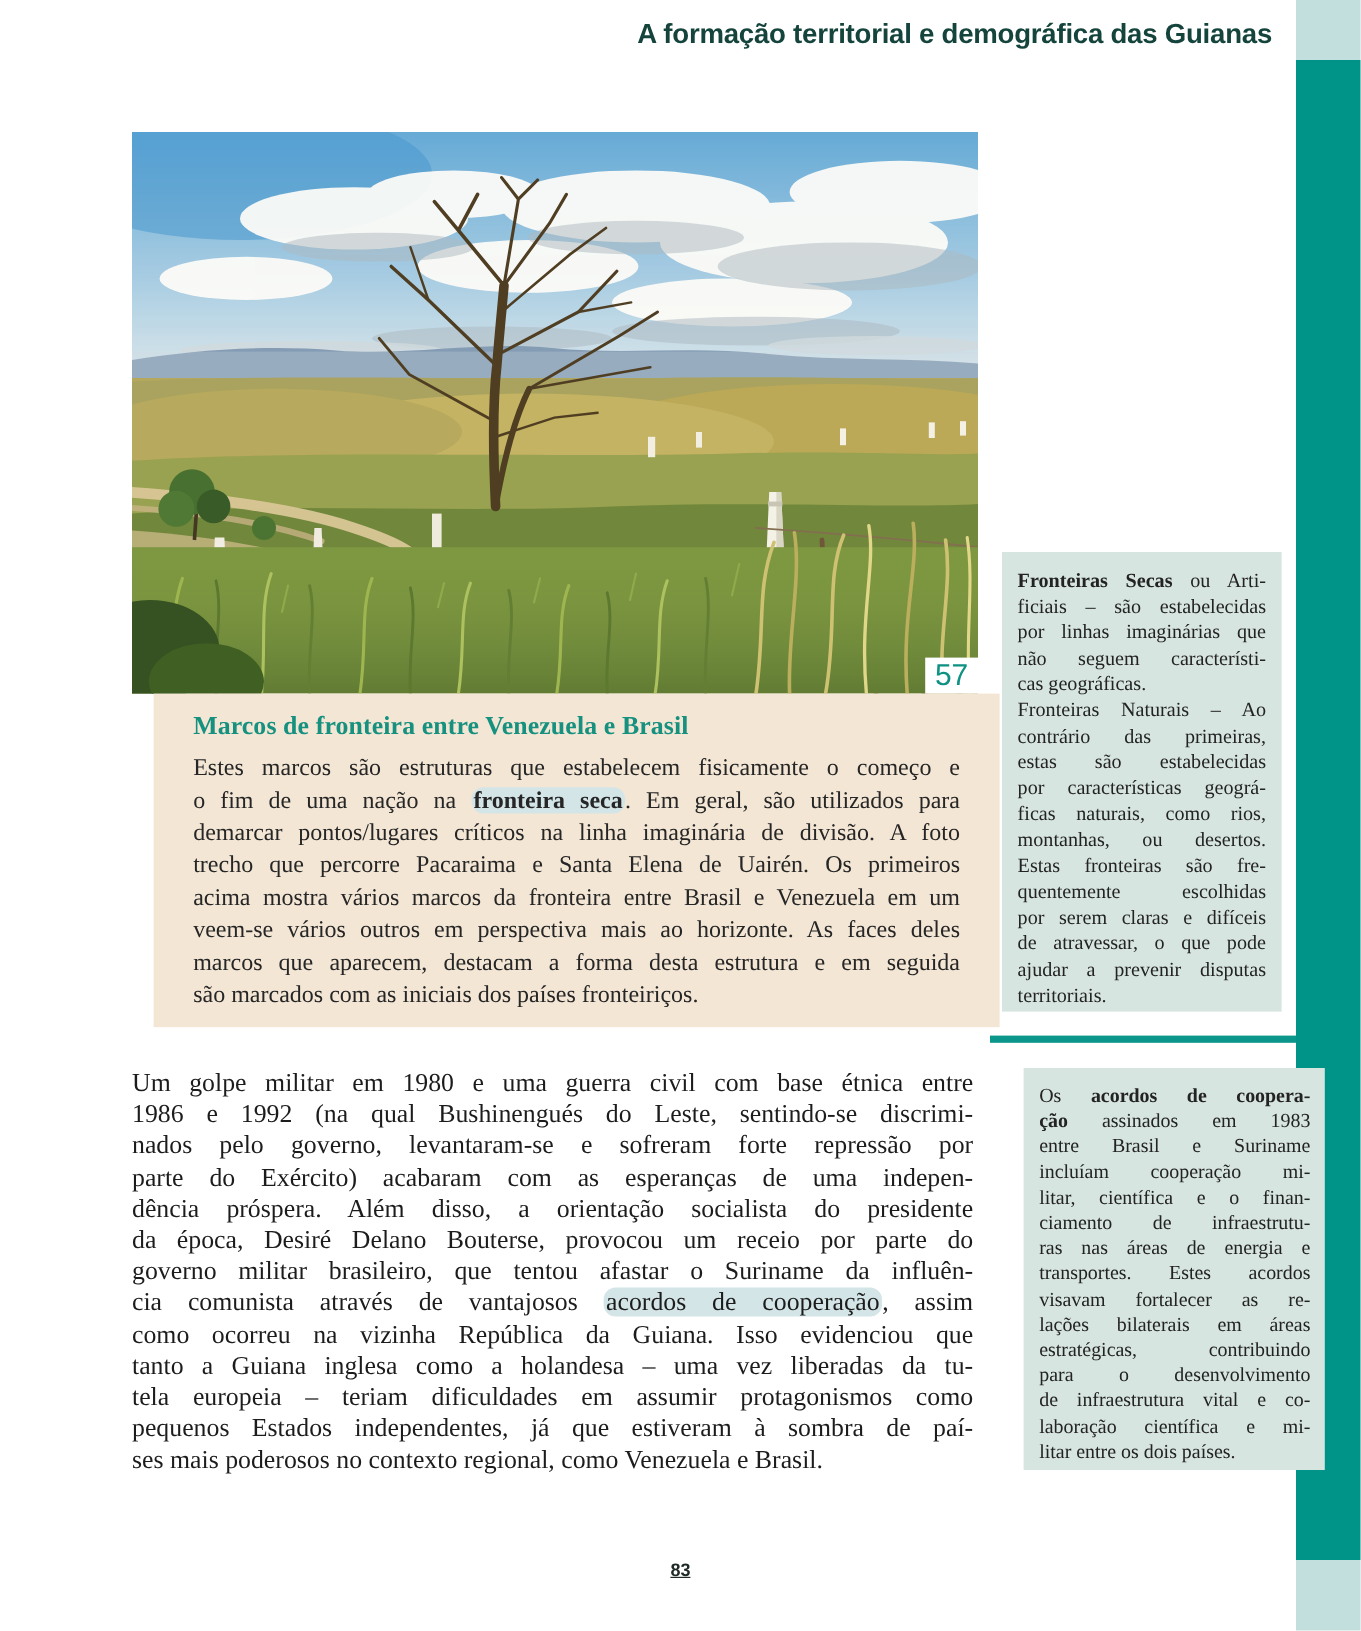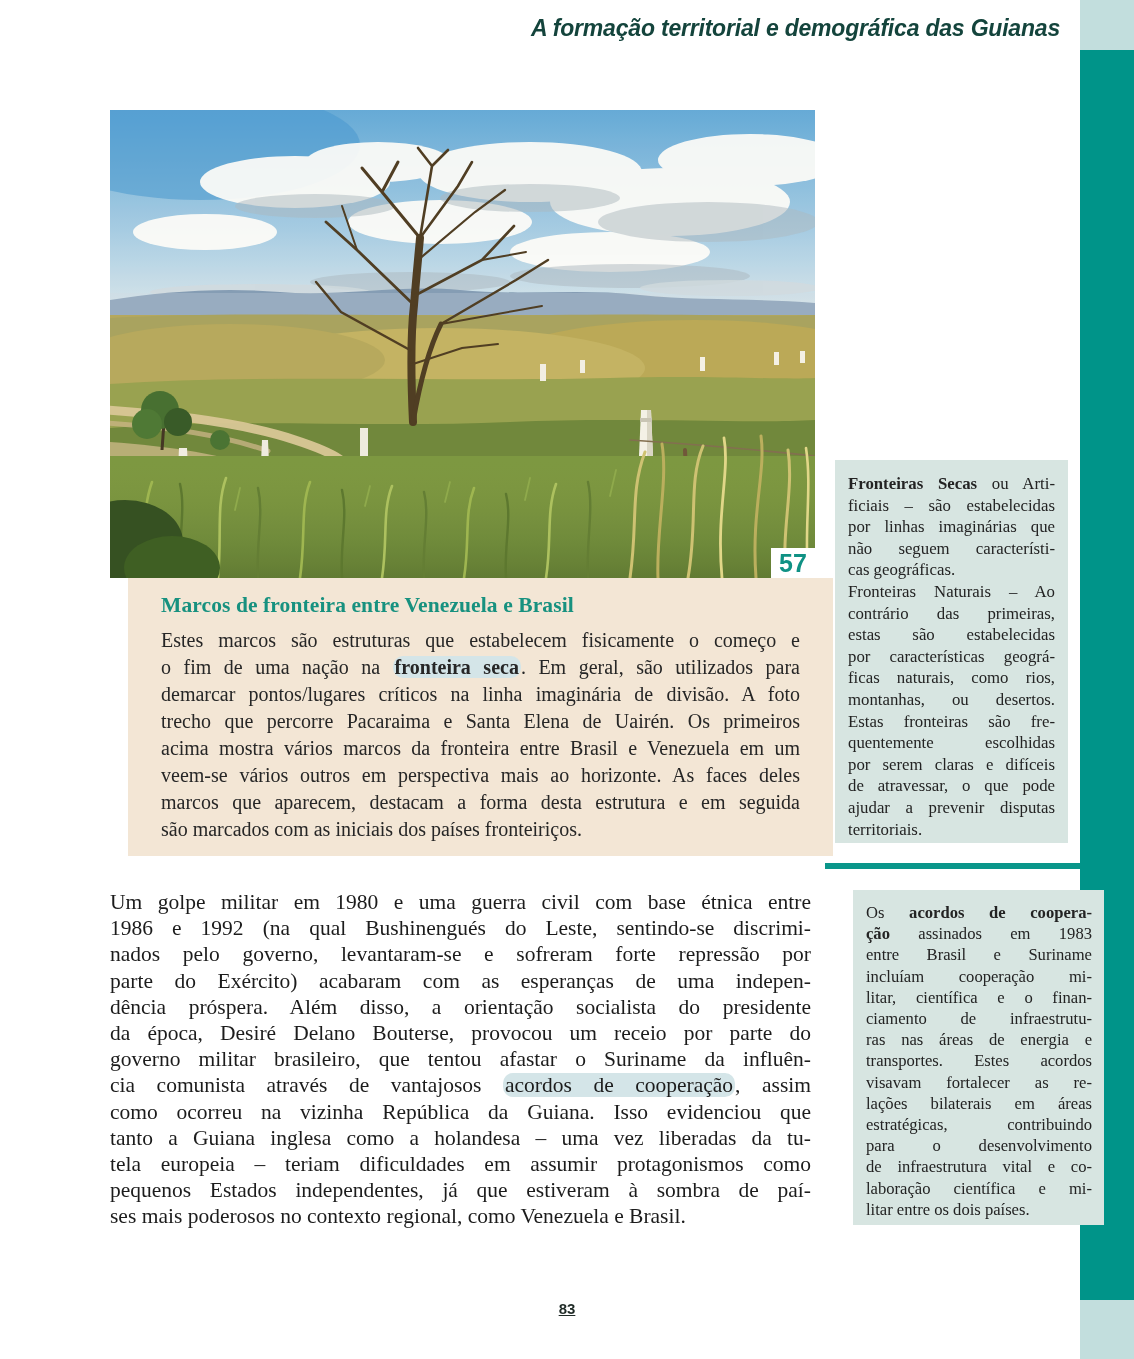--- a/index.html
+++ b/index.html
@@ -20,28 +20,28 @@
     font-family:"Liberation Serif", serif;
   }
   
   .edge-top{position:absolute;left:1080px;top:0;width:54px;height:50px;background:var(--edge-corner);}
   .edge-bar{position:absolute;left:1080px;top:50px;width:54px;height:1250px;background:var(--edge-bar);}
   .edge-bottom{position:absolute;left:1080px;top:1300px;width:54px;height:59px;background:var(--edge-corner);}
   
   .header-title{
     position:absolute;top:15px;right:74px;width:900px;text-align:right;
     font-family:"Liberation Sans", sans-serif;font-weight:bold;font-size:23px;
-    color:var(--header-text);letter-spacing:-0.2px;font-style:italic;
+    color:var(--header-text);letter-spacing:-0.2px;
   }
   
   .photo{position:absolute;left:110px;top:110px;width:705px;height:468px;margin:0;padding:0;}
   .photo svg{display:block;}
   .fig-number{
     position:absolute;right:0;bottom:0;width:44px;height:30px;background:#ffffff;
-    font-family:"Liberation Sans", sans-serif;font-weight:bold;font-size:25px;line-height:30px;
+    font-family:"Liberation Sans", sans-serif;font-weight:normal;font-size:25px;line-height:30px;
     color:var(--figure-number);text-align:center;margin-left:29px;
   }
   
   .caption-box{
     position:absolute;left:128px;top:578px;width:705px;height:278px;
     background:var(--caption-bg);box-sizing:border-box;padding:15px 33px 0 33px;
   }
   .caption-title{
     font-weight:bold;font-size:21.5px;color:var(--caption-title);
     margin-bottom:9px;letter-spacing:0.1px;

